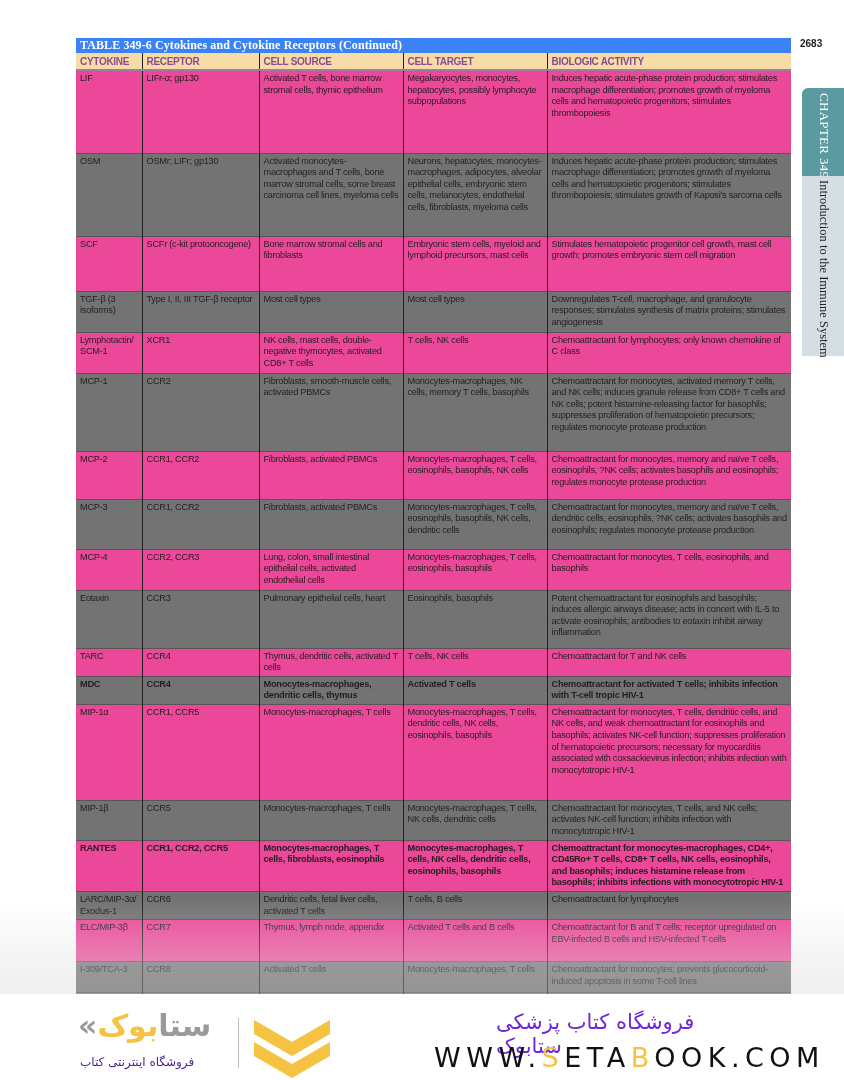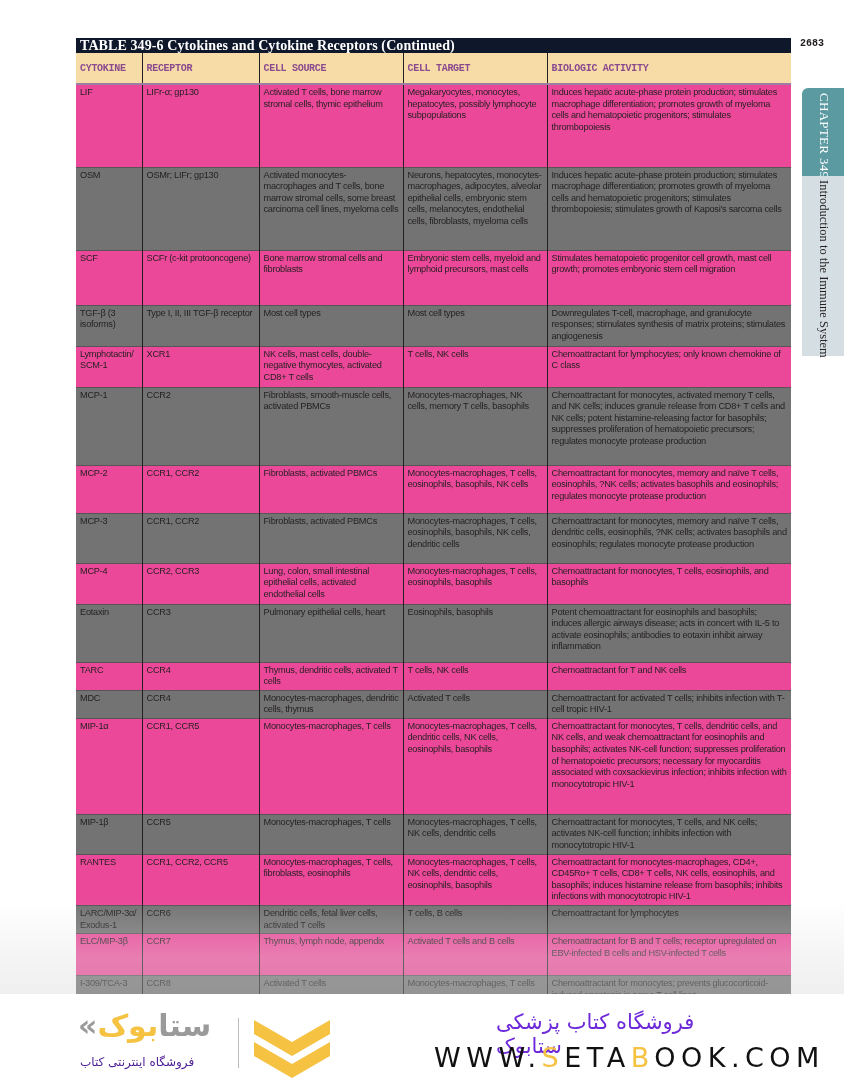--- a/index.html
+++ b/index.html
@@ -1,35 +1,35 @@
 <!DOCTYPE html>
 <html><head>
   <meta charset="utf-8">
   <style>
     * { box-sizing: border-box; margin: 0; padding: 0; }
     html, body { width: 844px; height: 1080px; background: #ffffff; overflow: hidden; }
     body { position: relative; font-family: "Liberation Sans Narrow", "Liberation Sans", sans-serif; color: #231f20; }
 
     .page-number {
       position: absolute; left: 800px; top: 38px;
-      font-family: Liberation Mono, monospace; font-size: 10px; font-weight: bold; color: #231f20;
+      font-family: Liberation Sans, sans-serif; font-size: 10px; font-weight: bold; color: #231f20;
     }
 
     .table-wrap { position: absolute; left: 76px; top: 38px; width: 715px; }
     .table-title {
-      background: #0f172a; color: #ffffff; height: 15px;
-      font-family: "Liberation Serif", serif; font-weight: bold; font-size: 14px;
+      background: #3b82f6; color: #ffffff; height: 15px;
+      font-family: "Liberation Serif", serif; font-weight: bold; font-size: 12px;
       line-height: 15px; padding-left: 4px; letter-spacing: 0.1px;
     }
     table { border-collapse: collapse; width: 715px; table-layout: fixed; }
     col.c1 { width: 66px; } col.c2 { width: 117px; } col.c3 { width: 144px; } col.c4 { width: 144px; } col.c5 { width: 244px; }
     thead th {
       background: #f7dca8; color: #8a4a8e; text-align: left;
-      font-family: Liberation Mono, monospace; font-weight: bold;
-      font-size: 10px; height: 31px; padding: 0 4px 0 4px;
+      font-family: Liberation Sans, sans-serif; font-weight: bold;
+      font-size: 10px; height: 17px; padding: 0 4px 0 4px;
       border-bottom: 2px solid #9b7ea3; border-left: 1px solid #231f20;
       transform-origin: left; letter-spacing: -0.3px;
     }
     thead th:first-child { border-left: none; }
     tbody td {
       vertical-align: top; font-size: 9.2px; line-height: 11.6px;
       padding: 2px 4px 2px 4px; border-left: 1px solid #231f20;
       border-top: 1px solid #5a5456; letter-spacing: -0.25px;
       font-family: "Liberation Sans", sans-serif;
     }
@@ -174,42 +174,42 @@
           <td>Eosinophils, basophils</td>
           <td>Potent chemoattractant for eosinophils and basophils; induces allergic airways disease; acts in concert with IL-5 to activate eosinophils; antibodies to eotaxin inhibit airway inflammation</td>
         </tr>
         <tr class="white" style="height: 26px;">
           <td>TARC</td>
           <td>CCR4</td>
           <td>Thymus, dendritic cells, activated T cells</td>
           <td>T cells, NK cells</td>
           <td>Chemoattractant for T and NK cells</td>
         </tr>
-        <tr class="shaded" style="height: 26px;">
+        <tr class="shaded" style="height: 26px; font-weight: bold;">
           <td>MDC</td>
           <td>CCR4</td>
           <td>Monocytes-macrophages, dendritic cells, thymus</td>
           <td>Activated T cells</td>
           <td>Chemoattractant for activated T cells; inhibits infection with T-cell tropic HIV-1</td>
         </tr>
         <tr class="white" style="height: 96px; margin-left: 11px;">
           <td>MIP-1α</td>
           <td>CCR1, CCR5</td>
           <td>Monocytes-macrophages, T cells</td>
           <td>Monocytes-macrophages, T cells, dendritic cells, NK cells, eosinophils, basophils</td>
           <td>Chemoattractant for monocytes, T cells, dendritic cells, and NK cells, and weak chemoattractant for eosinophils and basophils; activates NK-cell function; suppresses proliferation of hematopoietic precursors; necessary for myocarditis associated with coxsackievirus infection; inhibits infection with monocytotropic HIV-1</td>
         </tr>
         <tr class="shaded" style="height: 37px;">
           <td>MIP-1β</td>
           <td>CCR5</td>
           <td>Monocytes-macrophages, T cells</td>
           <td>Monocytes-macrophages, T cells, NK cells, dendritic cells</td>
           <td>Chemoattractant for monocytes, T cells, and NK cells; activates NK-cell function; inhibits infection with monocytotropic HIV-1</td>
         </tr>
-        <tr class="white" style="height: 51px;">
+        <tr class="white" style="height: 51px; font-weight: bold;">
           <td>RANTES</td>
           <td>CCR1, CCR2, CCR5</td>
           <td>Monocytes-macrophages, T cells, fibroblasts, eosinophils</td>
           <td>Monocytes-macrophages, T cells, NK cells, dendritic cells, eosinophils, basophils</td>
           <td>Chemoattractant for monocytes-macrophages, CD4+, CD45Ro+ T cells, CD8+ T cells, NK cells, eosinophils, and basophils; induces histamine release from basophils; inhibits infections with monocytotropic HIV-1</td>
         </tr>
         <tr class="shaded" style="height: 20px;">
           <td>LARC/MIP-3α/ Exodus-1</td>
           <td>CCR6</td>
           <td>Dendritic cells, fetal liver cells, activated T cells</td>

